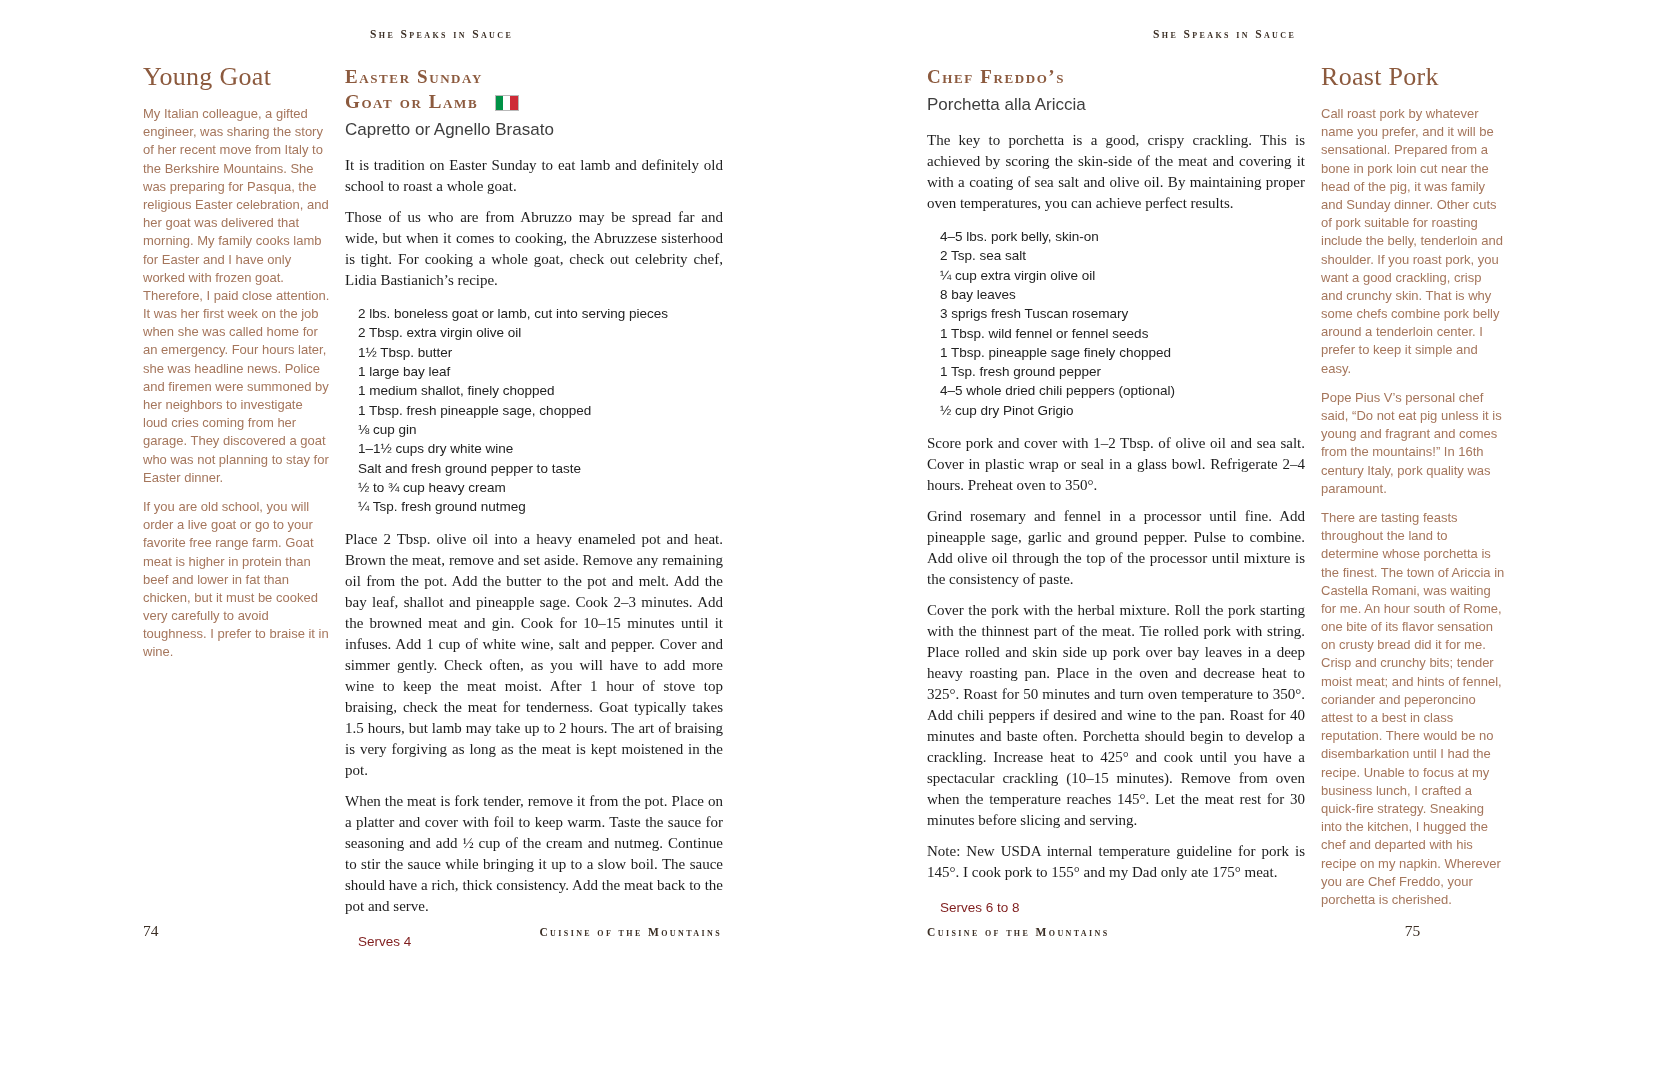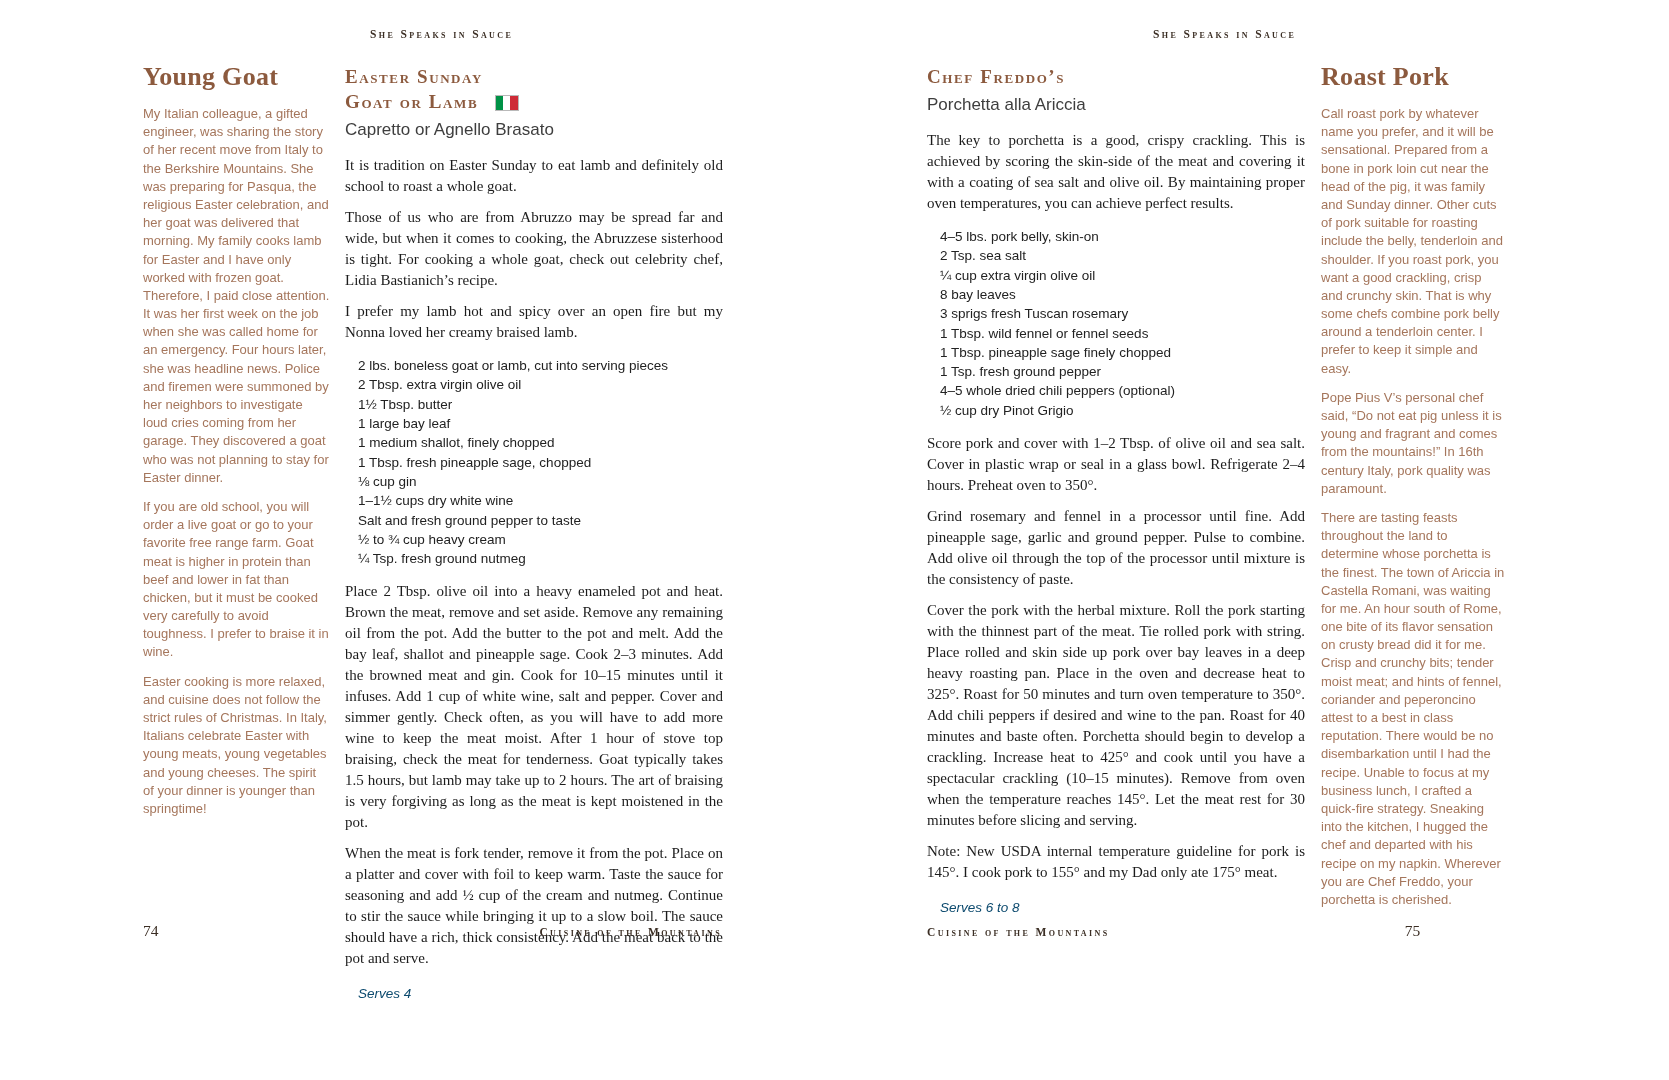--- a/index.html
+++ b/index.html
@@ -20,21 +20,21 @@
   #footer-right { left:887px; }
   .folio { position:absolute; top:922px; font-size:15.5px; color:#3b2e24; }
   #folio-left { left:103px; }
   #folio-right { left:1281px; width:183px; text-align:center; }
 
   
   .sidebar { position:absolute; top:62px; }
   #sidebar-left  { left:103px; width:187px; }
   #sidebar-right { left:1281px; width:184px; }
   .sidebar-title {
-    font-size:26px; font-weight:700; color:#8c5a3e;
+    font-size:26px; font-weight:400; color:#8c5a3e;
     margin:0 0 13px 0; letter-spacing:0.3px;
   }
   .sidebar-par {
     font-family:"Liberation Sans", sans-serif;
     font-size:13px; line-height:1.40; color:#a5765c; margin:0 0 11px 0;
   }
 
   
   .recipe { position:absolute; top:64px; width:378px; }
   #recipe-left  { left:305px; }
@@ -60,54 +60,52 @@
     font-size:15px; line-height:1.40; color:#1c1c1c;
     text-align:justify; margin:0 0 10px 0;
   }
   .ingredients {
     list-style:none; margin:13px 0 13px 13px; padding:0;
     font-family:"Liberation Sans", sans-serif;
     font-size:13.5px; line-height:1.43; color:#222222;
   }
   .serves {
     font-family:"Liberation Sans", sans-serif;
-    font-size:13.5px; color:#0c4a6e; margin:17px 0 0 13px;font-style:italic;
+    font-size:13.5px; color:#7f1d1d; margin:17px 0 0 13px;
   }
 </style>
 </head>
 <body>
 
 <div class="canvas">
 
   <div class="running-head" id="head-left">She Speaks in Sauce</div>
   <div class="running-head" id="head-right">She Speaks in Sauce</div>
 
   <div class="sidebar" id="sidebar-left">
     <h2 class="sidebar-title">Young Goat</h2>
     <p class="sidebar-par">My Italian colleague, a gifted engineer, was sharing the story of her recent move from Italy to the Berkshire Mountains. She was preparing for Pasqua, the religious Easter celebration, and her goat was delivered that morning. My family cooks lamb for Easter and I have only worked with frozen goat. Therefore, I paid close attention.  It was her first week on the job when she was called home for an emer­gency.  Four hours later, she was headline news. Police and firemen were summoned by her neighbors to investigate loud cries coming from her garage. They discovered a goat who was not planning to stay for Easter dinner.</p>
     <p class="sidebar-par">If you are old school, you will order a live goat or go to your favorite free range farm. Goat meat is higher in protein than beef and lower in fat than chicken, but it must be cooked very carefully to avoid toughness. I prefer to braise it in wine.</p>
-    <p class="sidebar-par">Easter cooking is more relaxed, and cuisine does not follow the strict rules of Christmas. In Italy, Italians celebrate Easter with young meats, young vegetables and young cheeses. The spirit of your dinner is younger than springtime!</p>
   </div>
 
   <div class="recipe" id="recipe-left">
     <h1 class="recipe-title">
       <span class="title-line">Easter Sunday</span>
       <span class="title-line">
         <span>Goat or Lamb</span>
         <span class="flag">
           <span class="stripe stripe-green"></span>
           <span class="stripe stripe-white"></span>
           <span class="stripe stripe-red"></span>
         </span>
       </span>
     </h1>
     <div class="recipe-subtitle">Capretto or Agnello Brasato</div>
     <p class="body-par">It is tradition on Easter Sunday to eat lamb and definitely old school to roast a whole goat.</p>
     <p class="body-par">Those of us who are from Abruzzo may be spread far and wide, but when it comes to cooking, the Abruzzese sisterhood is tight. For cooking a whole goat, check out celebrity chef, Lidia Bastianich’s recipe.</p>
-    <p class="body-par">I prefer my lamb hot and spicy over an open fire but my Nonna loved her creamy braised lamb.</p>
     <ul class="ingredients">
       <li>2 lbs. boneless goat or lamb, cut into serving pieces</li>
       <li>2 Tbsp. extra virgin olive oil</li>
       <li>1½ Tbsp. butter</li>
       <li>1 large bay leaf</li>
       <li>1 medium shallot, finely chopped</li>
       <li>1 Tbsp. fresh pineapple sage, chopped</li>
       <li>⅛ cup gin</li>
       <li>1–1½ cups dry white wine</li>
       <li>Salt and fresh ground pepper to taste</li>

